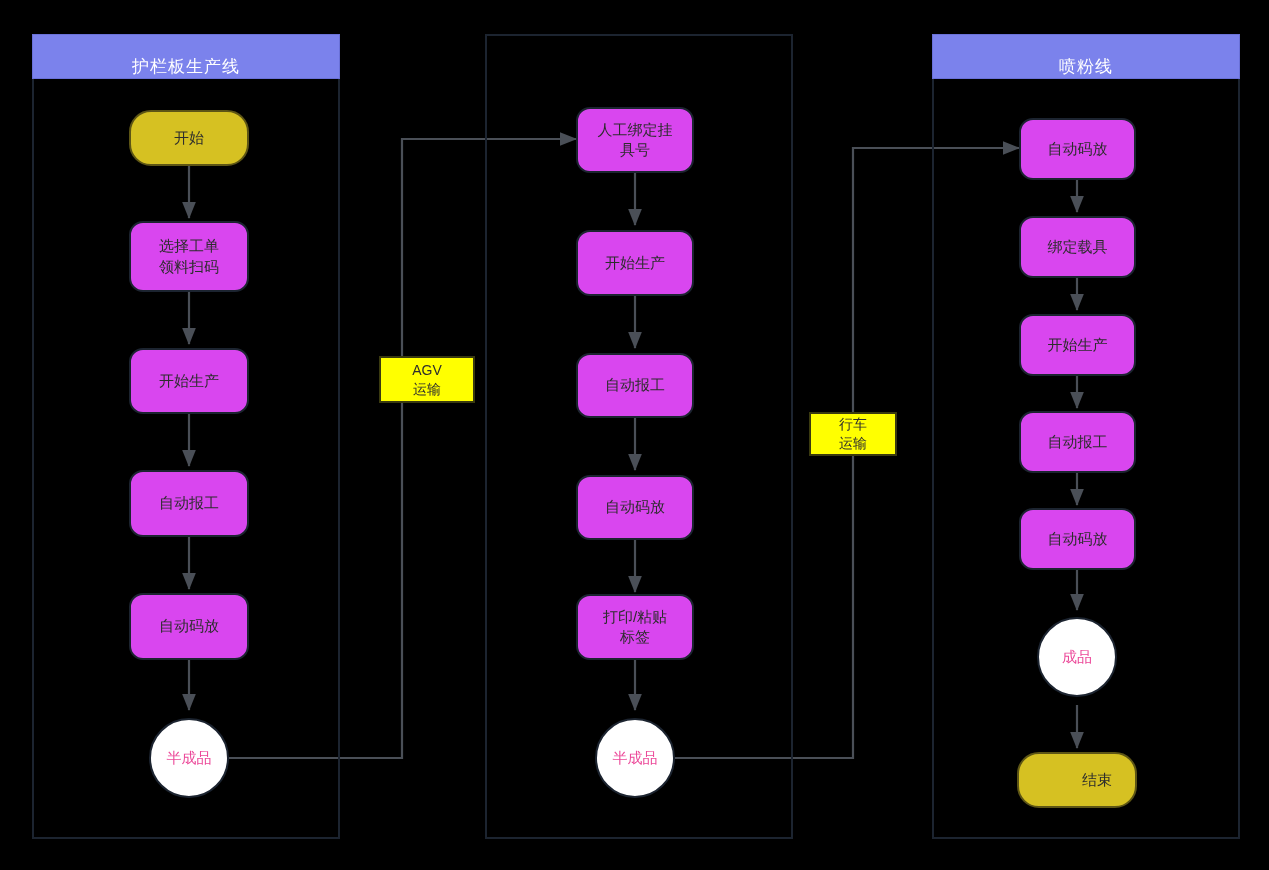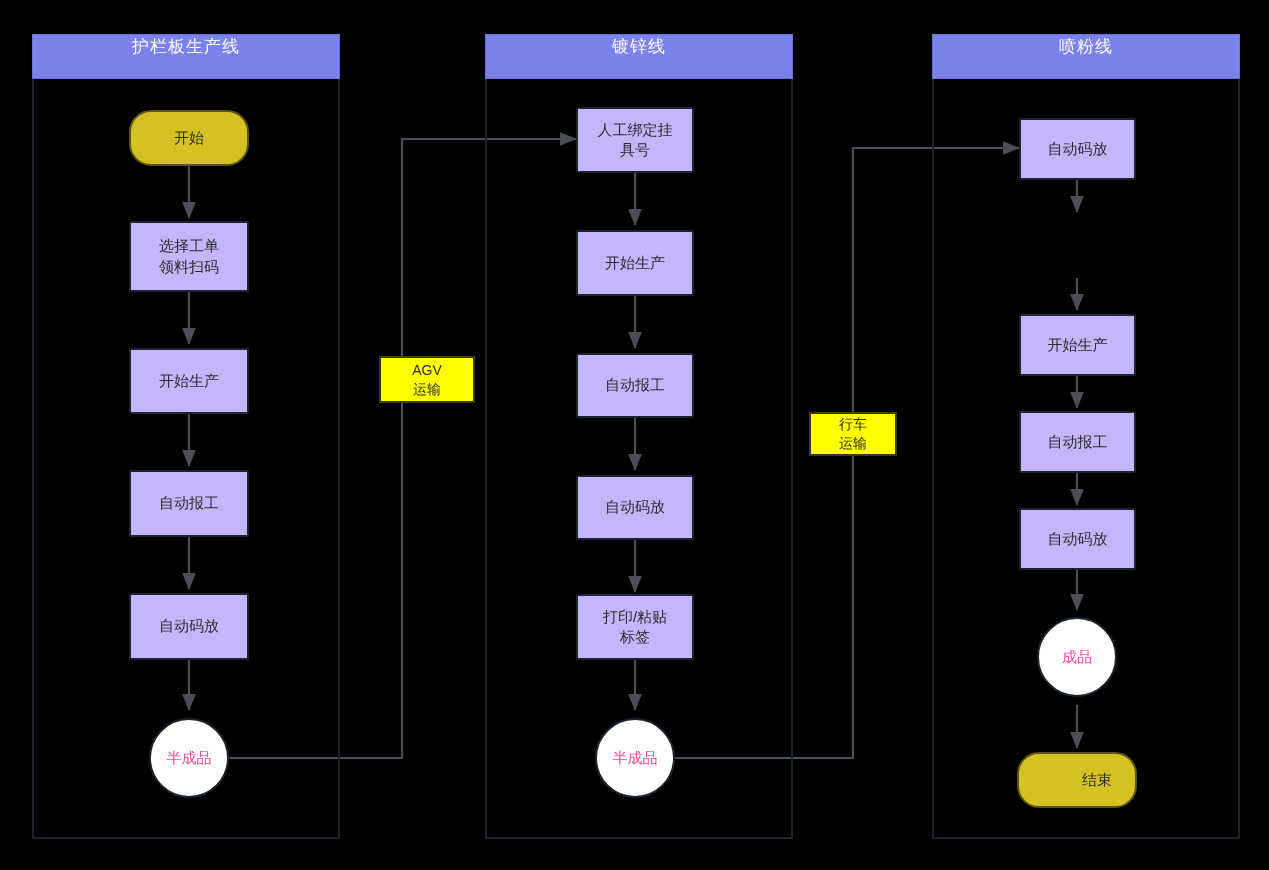--- a/index.html
+++ b/index.html
@@ -27,40 +27,40 @@
     background: transparent;
   }
   .lane-header {
     position: absolute;
     box-sizing: border-box;
     background: #7b82ec;
     border: 1px solid #6a71d8;
     color: #ffffff;
     font-size: 17px;
     display: flex;
-    align-items: flex-start;
+    align-items: flex-end;
     justify-content: center;
     letter-spacing: 1px;
   }
   
   .node {
     position: absolute;
     box-sizing: border-box;
     display: flex;
     align-items: center;
     justify-content: center;
     text-align: center;
     line-height: 1.35;
     font-size: 15px;
     white-space: pre-line;
   }
   .node.process {
-    background: #c4b5fd;
+    background: #d946ef;
     border: 2px solid #1c2430;
-    border-radius: 2px;
+    border-radius: 14px;
     color: #2d2d2d;
   }
   .node.terminator {
     background: #d6c122;
     border: 2px solid #5d5515;
     border-radius: 22px;
     color: #2d2d2d;
   }
   .node.circle {
     background: #ffffff;
@@ -135,23 +135,20 @@
 
   <div class="node process" style="left:129px; top:348px; width:120px; height:66px;">开始生产</div>
 
   <div class="node process" style="left:129px; top:470px; width:120px; height:67px;">自动报工</div>
 
   <div class="node process" style="left:129px; top:593px; width:120px; height:67px;">自动码放</div>
 
   <div class="node circle" style="left:149px; top:718px; width:80px; height:80px;">半成品</div>
 
   <div class="lane" style="left:485px; top:34px; width:308px; height:805px;"></div>
-  <div class="lane-header" style="left:485px; top:34px; width:308px; height:45px;">
-    <span>镀锌线</span>
-  </div>
 
   <div class="node process" style="left:576px; top:107px; width:118px; height:66px;">人工绑定挂
 具号</div>
 
   <div class="node process" style="left:576px; top:230px; width:118px; height:66px;">开始生产</div>
 
   <div class="node process" style="left:576px; top:353px; width:118px; height:65px;">自动报工</div>
 
   <div class="node process" style="left:576px; top:475px; width:118px; height:65px;">自动码放</div>
 
@@ -160,20 +157,21 @@
 
   <div class="node circle" style="left:595px; top:718px; width:80px; height:80px;">半成品</div>
 
   <div class="lane" style="left:932px; top:34px; width:308px; height:805px;"></div>
   <div class="lane-header" style="left:932px; top:34px; width:308px; height:45px;">
     <span>喷粉线</span>
   </div>
 
   <div class="node process" style="left:1019px; top:118px; width:117px; height:62px;">自动码放</div>
 
+  <div class="node process" style="left:1019px; top:216px; width:117px; height:62px;">绑定载具</div>
 
   <div class="node process" style="left:1019px; top:314px; width:117px; height:62px;">开始生产</div>
 
   <div class="node process" style="left:1019px; top:411px; width:117px; height:62px;">自动报工</div>
 
   <div class="node process" style="left:1019px; top:508px; width:117px; height:62px;">自动码放</div>
 
   <div class="node circle" style="left:1037px; top:617px; width:80px; height:80px;">成品</div>
 
   <div class="node terminator" style="left:1017px; top:752px; width:120px; height:56px;padding-left:40px;">结束</div>

